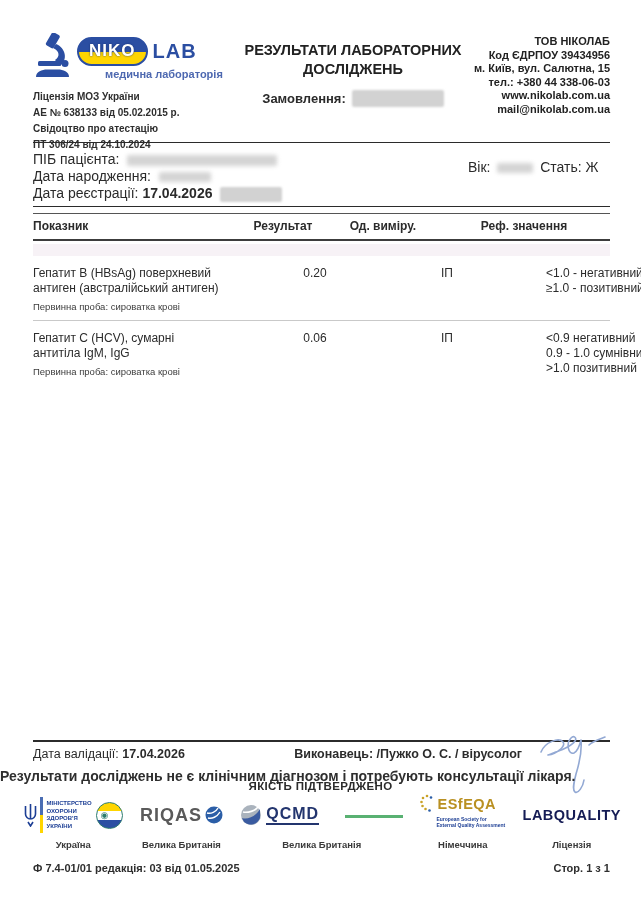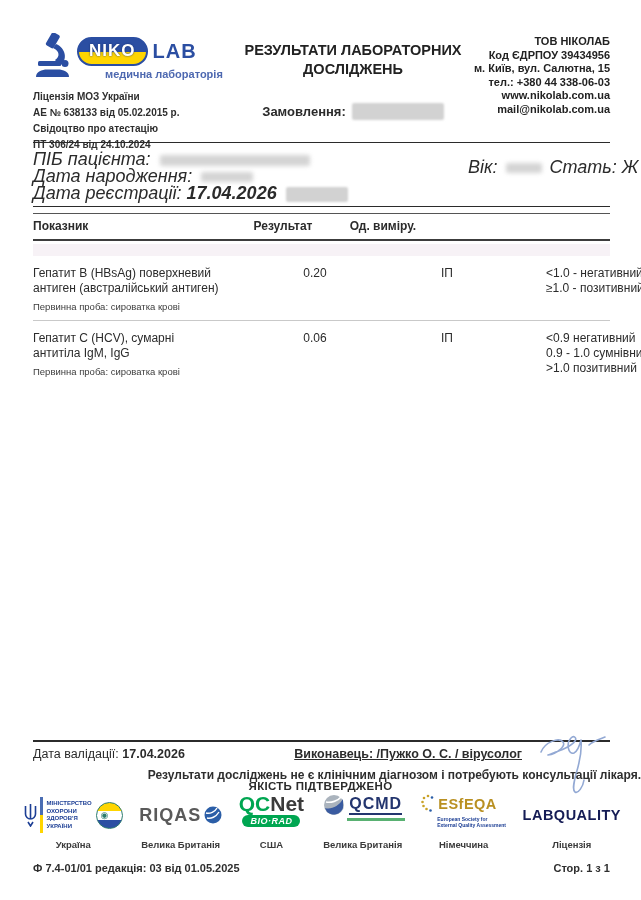--- a/index.html
+++ b/index.html
@@ -16,35 +16,35 @@
   .brand-line { display:flex; align-items:center; }
   .niko-pill { display:inline-block; border:2px solid #2b4ea2; border-radius:999px;
     background:linear-gradient(180deg,#2b4ea2 0 54%,#ffd500 54% 100%);
     color:#fff; font-weight:bold; font-size:17px; letter-spacing:1px;
     padding:2px 10px 3px 10px; text-shadow:0 0 2px #17306e; }
   .lab-word { color:#2b4ea2; font-weight:bold; font-size:20px; letter-spacing:1px; margin-left:5px; }
   .tagline { color:#4d68b0; font-size:11px; font-weight:bold; margin-top:2px; margin-left:28px; }
   .license { margin-top:9px; font-size:10px; line-height:16px; color:#2e2e2e; font-weight:bold; }
   .h-center { width:230px; text-align:center; padding-top:8px; }
   .doc-title { font-size:14.5px; font-weight:bold; line-height:19px; color:#222; }
-  .order-line { margin-top:24px; font-size:13px; font-weight:bold; display:flex; justify-content:center; align-items:center; }
+  .order-line { margin-top:11px; font-size:13px; font-weight:bold; display:flex; justify-content:center; align-items:center; }
   .h-right { flex:1; text-align:right; font-size:11px; line-height:13.5px; color:#222; padding-top:2px; font-weight:bold; }
 
   
   .smudge { display:inline-block; background:#c6c6c6; filter:blur(2px); opacity:.75; border-radius:2px; vertical-align:middle; }
   .box-smudge { display:inline-block; background:#d2d2d2; filter:blur(1px); border-radius:2px; vertical-align:middle; }
 
   
   .rule { position:absolute; left:33px; right:31px; border-top:1.5px solid #2b2b2b; }
   .rule-1 { top:142px; }
   .rule-2 { top:206px; }
   .rule-footer { top:740px; border-top:2px solid #2b2b2b; }
 
   
-  .patient { position:absolute; top:151px; left:33px; right:31px; font-size:18px; line-height:17px;font-style:italic; }
+  .patient { position:absolute; top:151px; left:33px; right:31px; font-size:14px; line-height:17px; }
   .patient-right { position:absolute; top:8px; left:435px; white-space:nowrap; }
   .bold { font-weight:bold; }
 
   
   .table { position:absolute; top:213px; left:33px; width:577px; }
   .t-line-top { border-top:1px solid #555; }
   .t-grid { display:grid; grid-template-columns:205px 90px 110px 172px; }
   .t-head { font-weight:bold; font-size:12px; padding:5px 0 6px 0; }
   .t-head .c2,.t-head .c3 { text-align:center; }
   .t-head .c4 { text-align:center; }
@@ -53,23 +53,23 @@
   .t-row { padding-top:10px; padding-bottom:6px; font-size:12px; line-height:15px;gap:32px; }
   .t-row .c1 { padding-right:14px; }
   .t-row .c2,.t-row .c3 { text-align:center; }
   .t-row .c4 { padding-left:12px; }
   .t-note { font-size:9.5px; color:#3c3c3c; margin-top:3px; }
   .t-sep { border-top:1px solid #c9c9c9; }
   .ref-line { white-space:nowrap; }
 
   
   .validation { position:absolute; top:747px; left:33px; right:31px; font-size:12.5px; display:flex; justify-content:space-between; }
-  .executor { margin-right:88px; font-weight:bold;text-decoration:underline; }
+  .executor { margin-right:88px; font-weight:bold; }
   .signature { position:absolute; top:728px; right:28px; }
-  .disclaimer { position:absolute; top:768px; left:0; right:0; text-align:right; font-size:12px; color:#2e2e2e; font-weight:bold; }
+  .disclaimer { position:absolute; top:768px; left:0; right:0; text-align:left; font-size:14px; color:#2e2e2e; font-weight:bold; }
   .quality-title { position:absolute; top:780px; left:0; right:0; text-align:center; font-size:11.5px; font-weight:bold; letter-spacing:.3px; }
 
   .logos { position:absolute; top:794px; left:24px; right:20px; display:flex; align-items:flex-start; justify-content:space-between; }
   .logo-item { display:flex; flex-direction:column; align-items:center; }
   .logo-art { height:42px; display:flex; align-items:center; }
   .logo-caption { font-size:9.5px; color:#3a3a3a; margin-top:3px; font-weight:bold; }
 
   
   .moh { display:flex; align-items:center; }
   .moh-bar { width:2.5px; height:36px; background:linear-gradient(180deg,#4a6db3 0 50%,#ffd500 50% 100%); margin:0 4px 0 3px; }
@@ -85,21 +85,21 @@
 
   
   .qcnet { display:flex; flex-direction:column; align-items:center; }
   .qcnet-line { font-size:21px; font-weight:bold; line-height:20px; }
   .qc-green { color:#00a651; }
   .net-dark { color:#3b3b3b; font-weight:bold; }
   .biorad { background:#00a651; color:#fff; font-weight:bold; font-style:italic; font-size:9px;
     border-radius:8px; padding:1px 8px; margin-top:1px; letter-spacing:.5px; }
 
   
-  .qcmd { display:flex; flex-direction:column; align-items:center; }
+  .qcmd { display:flex; flex-direction:row; align-items:center; }
   .qcmd-top { display:flex; align-items:center; }
   .qcmd-text { font-size:16px; font-weight:bold; color:#23356e; border-bottom:2px solid #23356e; margin-left:4px; letter-spacing:1px; }
   .qcmd-tag { width:58px; height:3px; background:#2f9e4f; margin-top:2px; margin-left:26px; opacity:.8; }
 
   
   .esfeqa { display:flex; flex-direction:column; align-items:flex-start; }
   .esfeqa-top { display:flex; align-items:center; }
   .esfeqa-text { font-size:14.5px; font-weight:bold; color:#b99022; letter-spacing:.5px; margin-left:3px; }
   .esfeqa-sub { font-size:5px; line-height:6px; color:#1c3e94; margin-left:16px; margin-top:2px; font-weight:bold; }
 
@@ -187,20 +187,21 @@
   </div>
 
   <div class="rule rule-2"></div>
 
   <div class="table">
     <div class="t-line-top"></div>
     <div class="t-grid t-head">
       <div class="c1">Показник</div>
       <div class="c2">Результат</div>
       <div class="c3">Од. виміру.</div>
+      <div class="c4">Реф. значення</div>
     </div>
     <div class="t-line-heavy"></div>
     <div class="t-band"></div>
 
     <div class="t-grid t-row">
       <div class="c1">
         <div>Гепатит В (HBsAg) поверхневий антиген (австралійський антиген)</div>
         <div class="t-note">Первинна проба: сироватка крові</div>
       </div>
       <div class="c2">0.20</div>
@@ -273,29 +274,20 @@
       <div class="logo-art riqas">
         <span class="riqas-text">RIQAS</span>
         <svg class="riqas-globe" width="18" height="18" viewBox="0 0 18 18">
           <circle cx="9" cy="9" r="8.5" fill="#2b5ea7"></circle>
           <path d="M3 12 C7 13 12 11 15 6 M2 7 C6 8 11 6 13 2" stroke="#ffffff" stroke-width="1.4" fill="none"></path>
         </svg>
       </div>
       <div class="logo-caption">Велика Британія</div>
     </div>
 
-    <div class="logo-item">
-      <div class="logo-art qcnet">
-        <div class="qcnet-line">
-          <span class="qc-green">QC</span><span class="net-dark">Net</span>
-        </div>
-        <div class="biorad">BIO·RAD</div>
-      </div>
-      <div class="logo-caption">США</div>
-    </div>
 
     <div class="logo-item">
       <div class="logo-art qcmd">
         <div class="qcmd-top">
           <svg width="22" height="22" viewBox="0 0 22 22">
             <circle cx="11" cy="11" r="10" fill="#aab3bd"></circle>
             <path d="M2 14 C8 16 16 12 20 5 L20 14 A10 10 0 0 1 4 18 Z" fill="#3a5ba0"></path>
             <path d="M3 8 C8 9 15 7 18 3" stroke="#ffffff" stroke-width="1.6" fill="none"></path>
           </svg>
           <span class="qcmd-text">QCMD</span>

